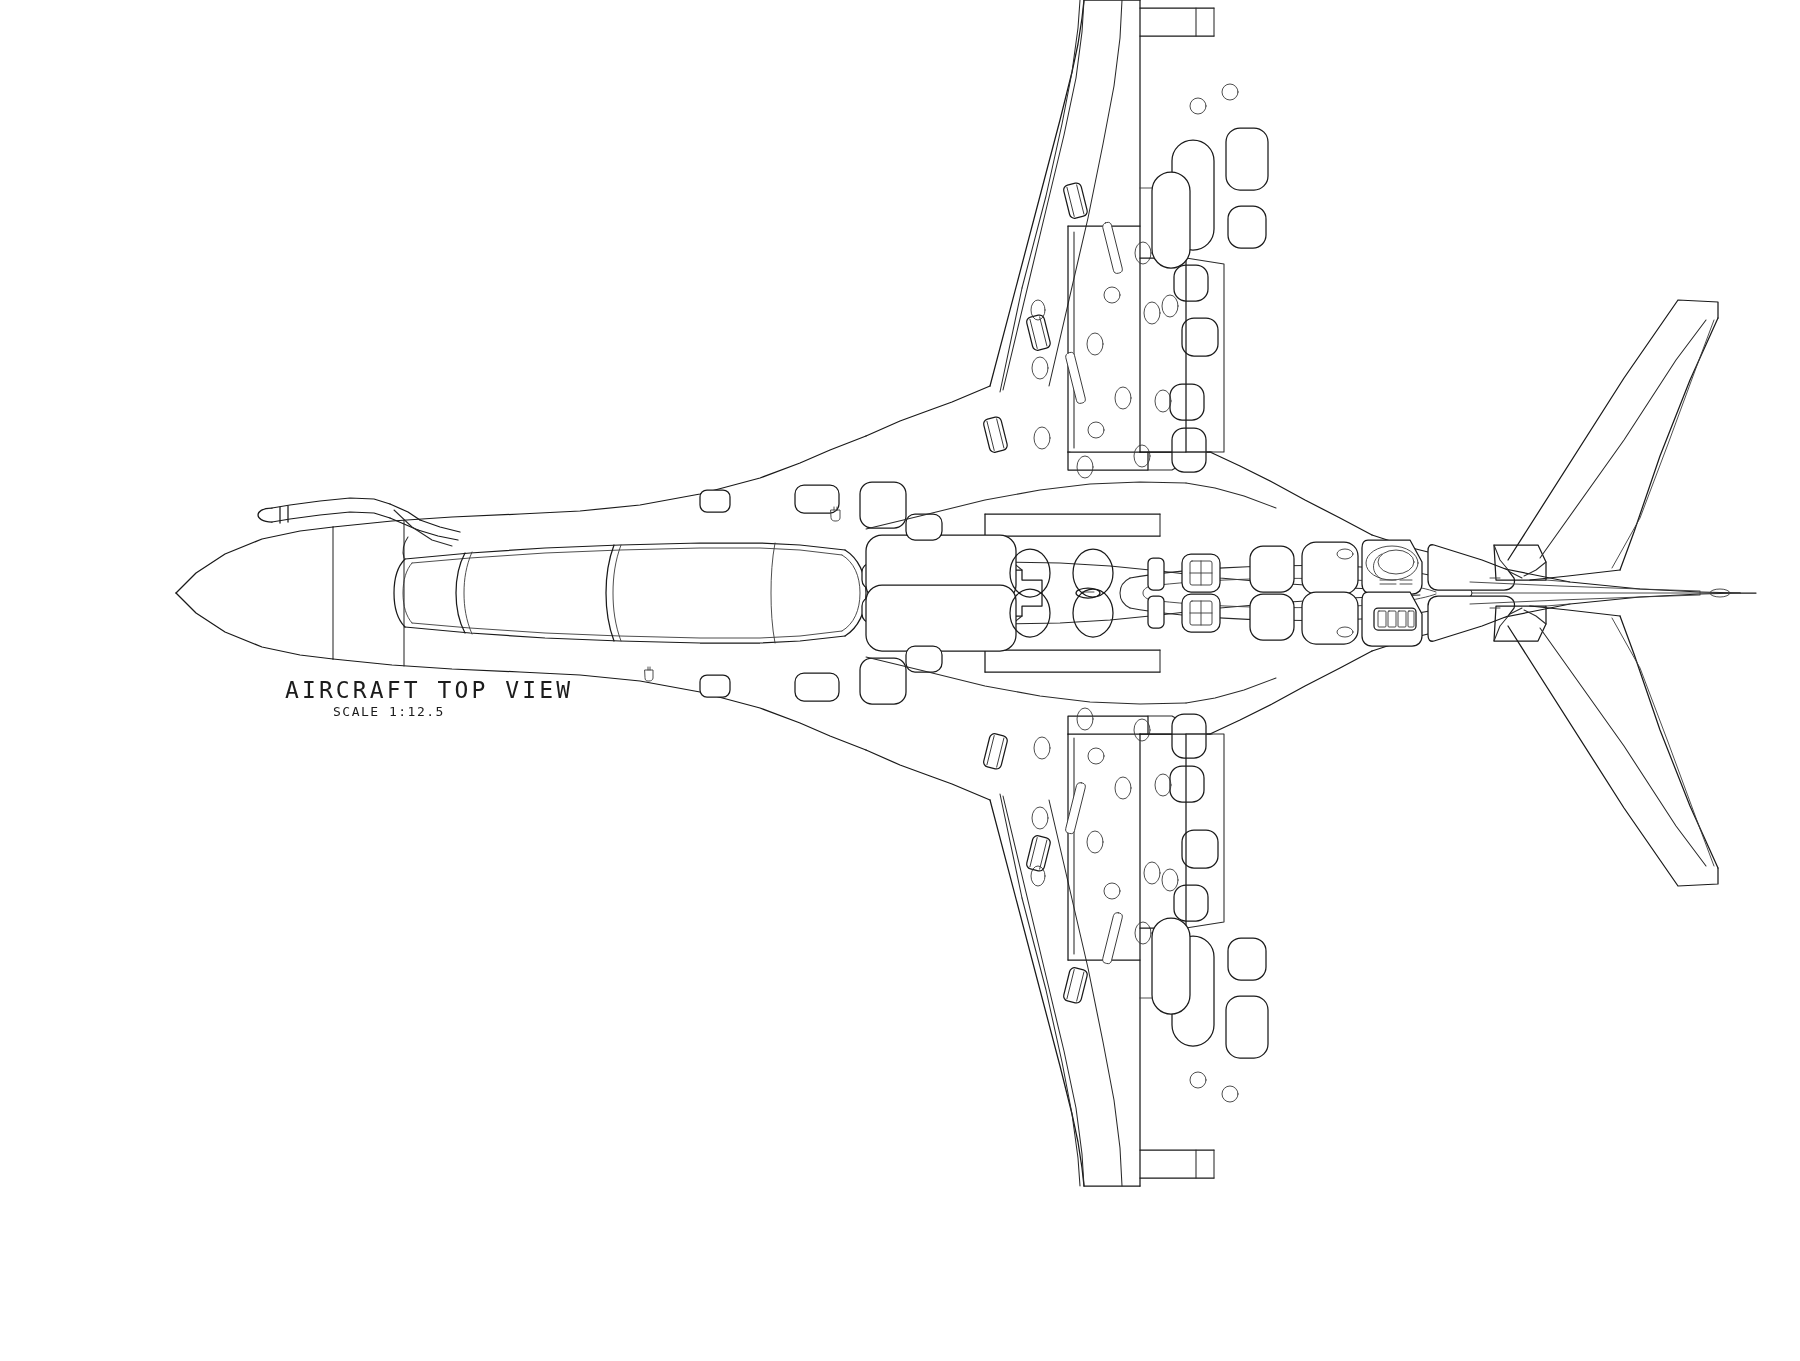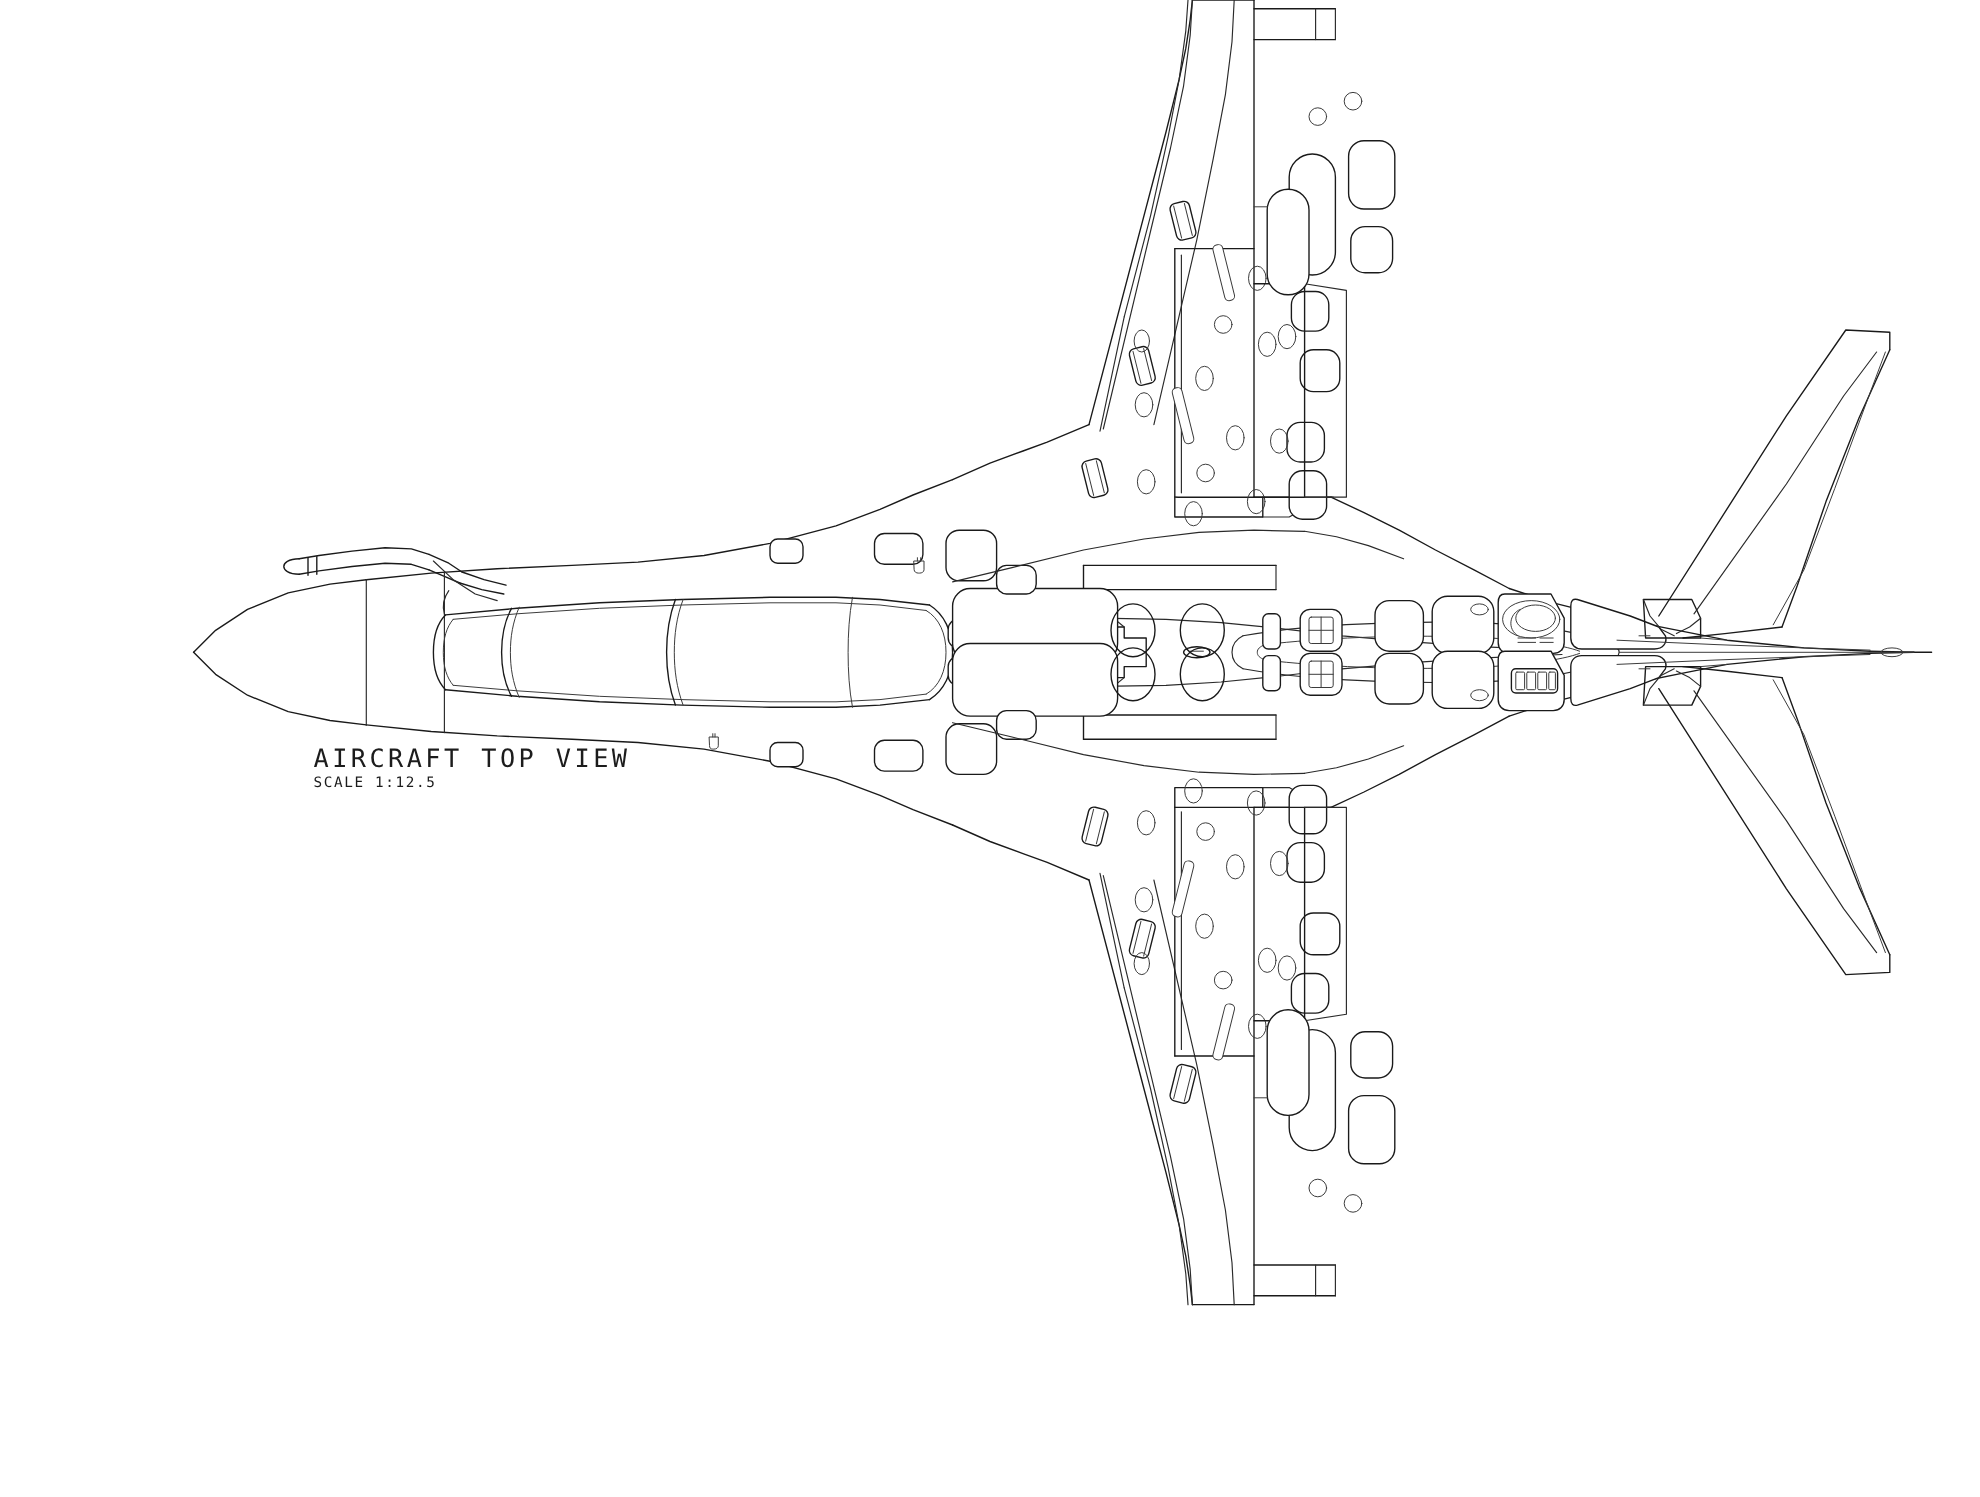--- a/index.html
+++ b/index.html
@@ -72,20 +72,21 @@
     white-space: nowrap;
     line-height: 1.05;
   }
   #title-sub {
     font-family: "DejaVu Sans Mono", monospace;
     font-size: 13px;
     letter-spacing: 1.5px;
     color: #1c1c1c;
     white-space: nowrap;
     margin-top: 3px;
+    margin-left: 48px;
     line-height: 1.05;
   }
 </style>
 </head>
 <body>
 
 <div id="drawing-sheet">
 
   <svg id="aircraft-svg" viewBox="0 0 1800 1361" xmlns="http://www.w3.org/2000/svg">
 

